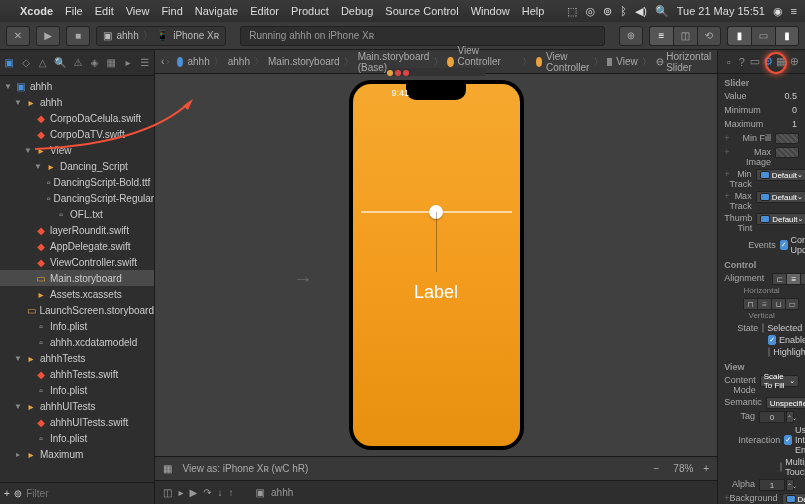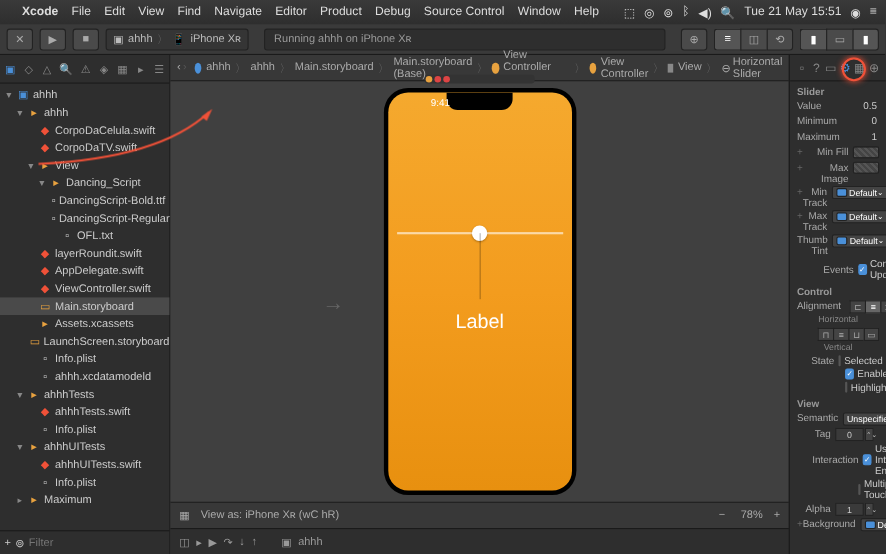--- a/index.html
+++ b/index.html
@@ -459,20 +459,24 @@
         <span class="chk on">✓</span>
         <span>Enabled</span>
       </div>
     <div class="chkrow">
         <span class="chk"></span>
         <span>Highlighted</span>
       </div>
 
     <div class="section-hdr">View</div>
     <div class="irow">
+        <label>Content Mode</label>
+        <div class="pop">Scale To Fill</div>
+      </div>
+    <div class="irow">
         <label>Semantic</label>
         <div class="pop">Unspecified</div>
       </div>
     <div class="irow">
         <label>Tag</label>
         <div class="stepper">
           <input value="0" style="">
           <span class="stbtn">⌃⌄</span>
         </div>
       </div>

